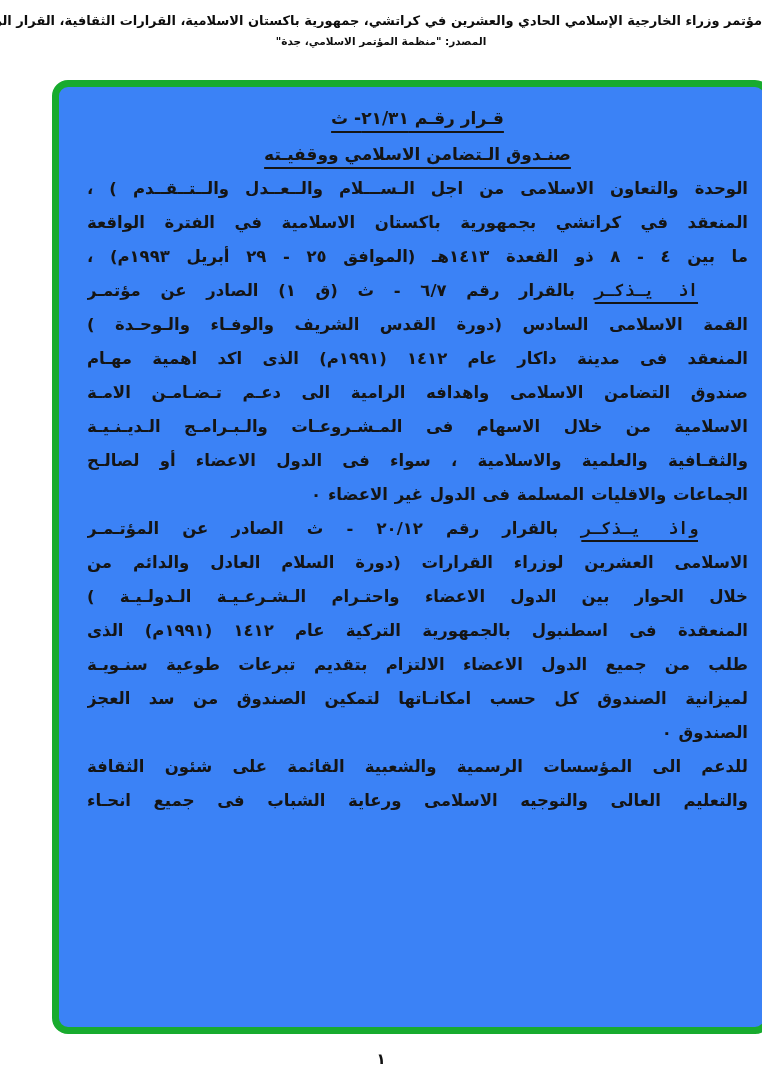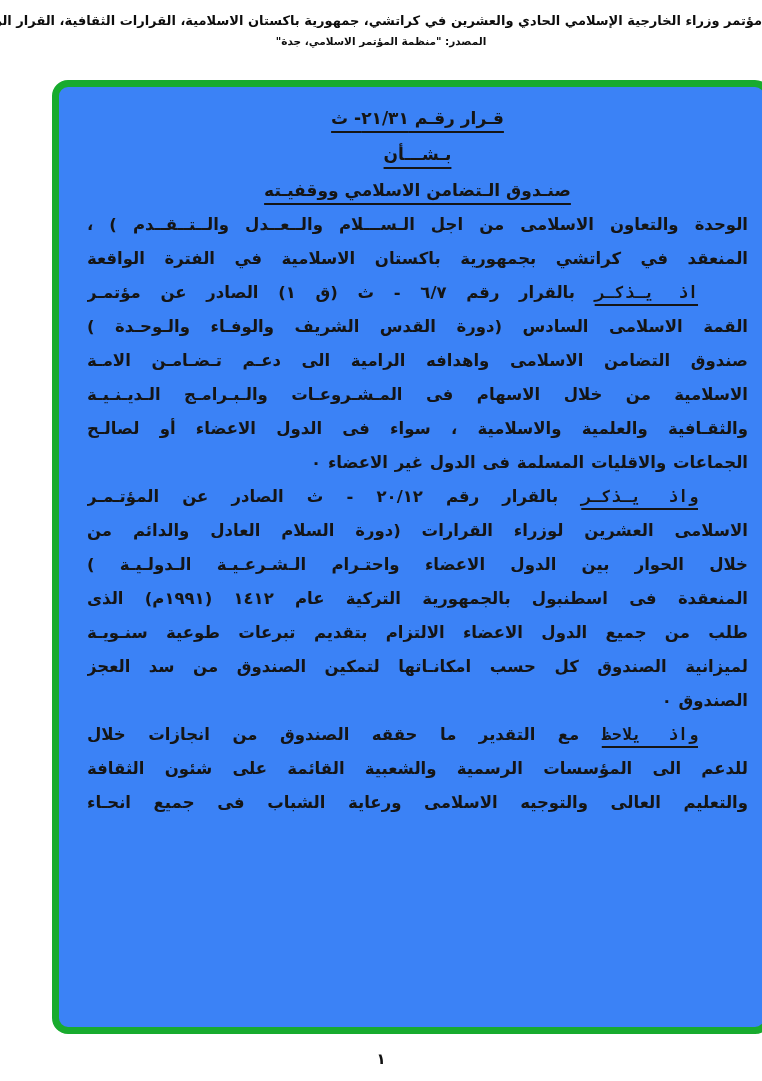--- a/index.html
+++ b/index.html
@@ -112,42 +112,42 @@
 
   <div class="top-header">
     <div class="hl1">مؤتمر وزراء الخارجية الإسلامي الحادي والعشرين في كراتشي، جمهورية باكستان الاسلامية، القرارات الثقافية، القرار الرقم ٢١/٣١-ث</div>
     <div class="hl2">المصدر: "منظمة المؤتمر الاسلامي، جدة"</div>
   </div>
 
   <div class="frame">
     <div class="content">
 
       <div class="tline"><span>قـرار رقـم ٢١/٣١- ث</span></div>
-      <div class="tline"><span>بـشـــأن</span></div>
       <div class="tline"><span>صنـدوق الـتضامن الاسلامي ووقفيـته</span></div>
 
       <div class="pline">الوحدة والتعاون الاسلامى من اجل الـســـلام والــعــدل والــتــقــدم ) ،</div>
       <div class="pline">المنعقد في كراتشي بجمهورية باكستان الاسلامية في الفترة الواقعة</div>
+      <div class="pline">ما بين ٤ - ٨ ذو القعدة ١٤١٣هـ (الموافق ٢٥ - ٢٩ أبريل ١٩٩٣م) ،</div>
 
       <div class="pline indent-lg"><span class="lead">اذ يـذكـر</span><span> بالقرار رقم ٦/٧ - ث (ق ١) الصادر عن مؤتمـر</span></div>
       <div class="pline">القمة الاسلامى السادس (دورة القدس الشريف والوفـاء والـوحـدة )</div>
+      <div class="pline">المنعقد فى مدينة داكار عام ١٤١٢ (١٩٩١م) الذى اكد اهمية مهـام</div>
       <div class="pline">صندوق التضامن الاسلامى واهدافه الرامية الى دعـم تـضـامـن الامـة</div>
       <div class="pline">الاسلامية من خلال الاسهام فى المـشـروعـات والـبـرامـج الـديـنـيـة</div>
       <div class="pline">والثقـافية والعلمية والاسلامية ، سواء فى الدول الاعضاء أو لصالـح</div>
       <div class="pline lastline">الجماعات والاقليات المسلمة فى الدول غير الاعضاء ٠</div>
 
       <div class="pline indent-lg"><span class="lead">واذ يـذكـر</span><span> بالقرار رقم ٢٠/١٢ - ث الصادر عن المؤتـمـر</span></div>
       <div class="pline">الاسلامى العشرين لوزراء القرارات (دورة السلام العادل والدائم من</div>
       <div class="pline">خلال الحوار بين الدول الاعضاء واحتـرام الـشـرعـيـة الـدولـيـة )</div>
       <div class="pline">المنعقدة فى اسطنبول بالجمهورية التركية عام ١٤١٢ (١٩٩١م) الذى</div>
       <div class="pline">طلب من جميع الدول الاعضاء الالتزام بتقديم تبرعات طوعية سنـويـة</div>
       <div class="pline">لميزانية الصندوق كل حسب امكانـاتها لتمكين الصندوق من سد العجز</div>
       <div class="pline lastline">الصندوق ٠</div>
 
-      <div class="pline indent-lg"><span class="lead">واذ يلاحظ</span><span> مع التقدير ما حققه الصندوق من انجازات خلال</span></div>
       <div class="pline">للدعم الى المؤسسات الرسمية والشعبية القائمة على شئون الثقافة</div>
       <div class="pline">والتعليم العالى والتوجيه الاسلامى ورعاية الشباب فى جميع انحـاء</div>
 
     </div>
   </div>
 
   <div class="pagenum">١</div>
 
 </div>
 

